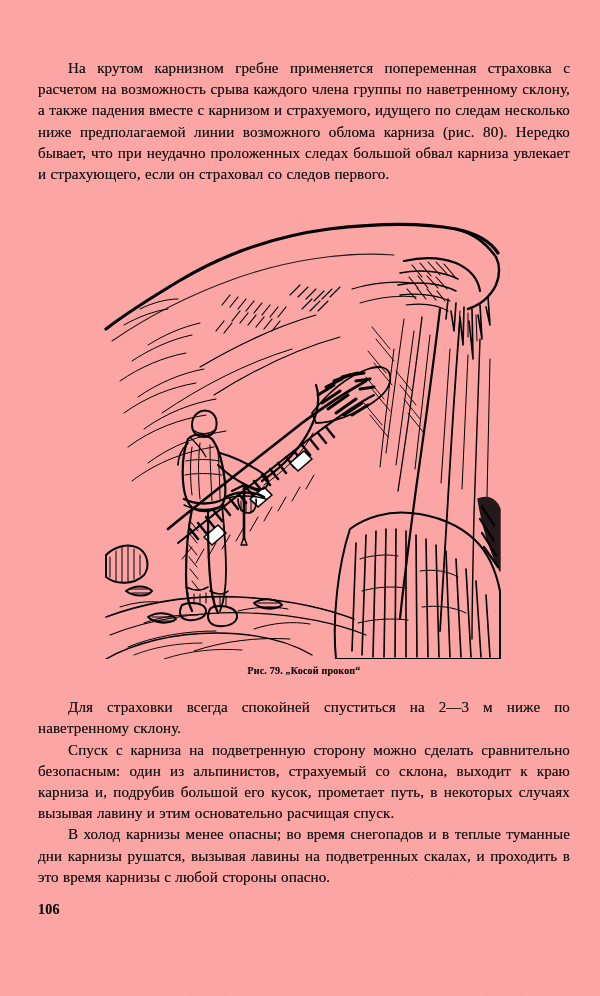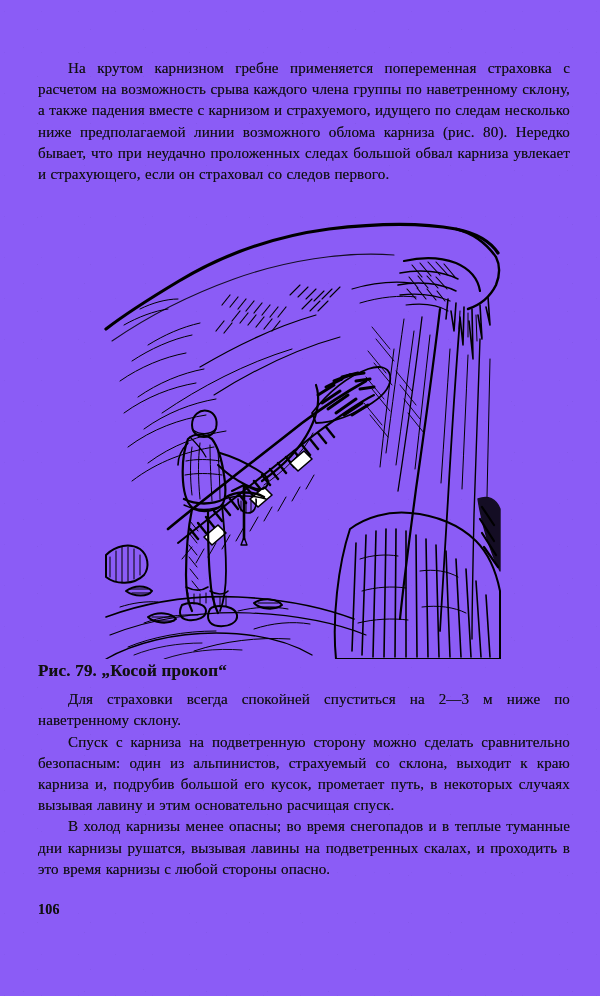--- a/index.html
+++ b/index.html
@@ -15,21 +15,21 @@
     font-family: "Liberation Serif", "DejaVu Serif", serif;
     color: #111111;
     position: relative;
   }
 
   .page {
     position: absolute;
     left: 0; top: 0;
     width: 600px;
     height: 996px;
-    background: #8b5cf6;
+    background: #fca5a5;
   }
 
   .content {
     position: absolute;
     left: 38px;
     top: 58px;
     width: 532px;
   }
 
   
@@ -59,28 +59,29 @@
     position: relative;
     width: 532px;
   }
   .figure-art {
     display: block;
     margin: 14px auto 0 auto;
     width: 400px;
     height: 460px;
   }
   .caption {
-    font-size: 17px;
+    text-align: center;
+    font-size: 10px;
     font-weight: bold;
     line-height: 16px;
     margin: 4px 0 0 0;
     letter-spacing: 0.2px;
   }
 
-  .lower-block { margin-top: 10px; }
+  .lower-block { margin-top: 18px; }
 
   
   .folio {
     position: absolute;
     left: 38px;
     top: 902px;
     font-size: 14px;
     font-weight: bold;
     font-family: Liberation Serif, serif;
     letter-spacing: 0.3px;

